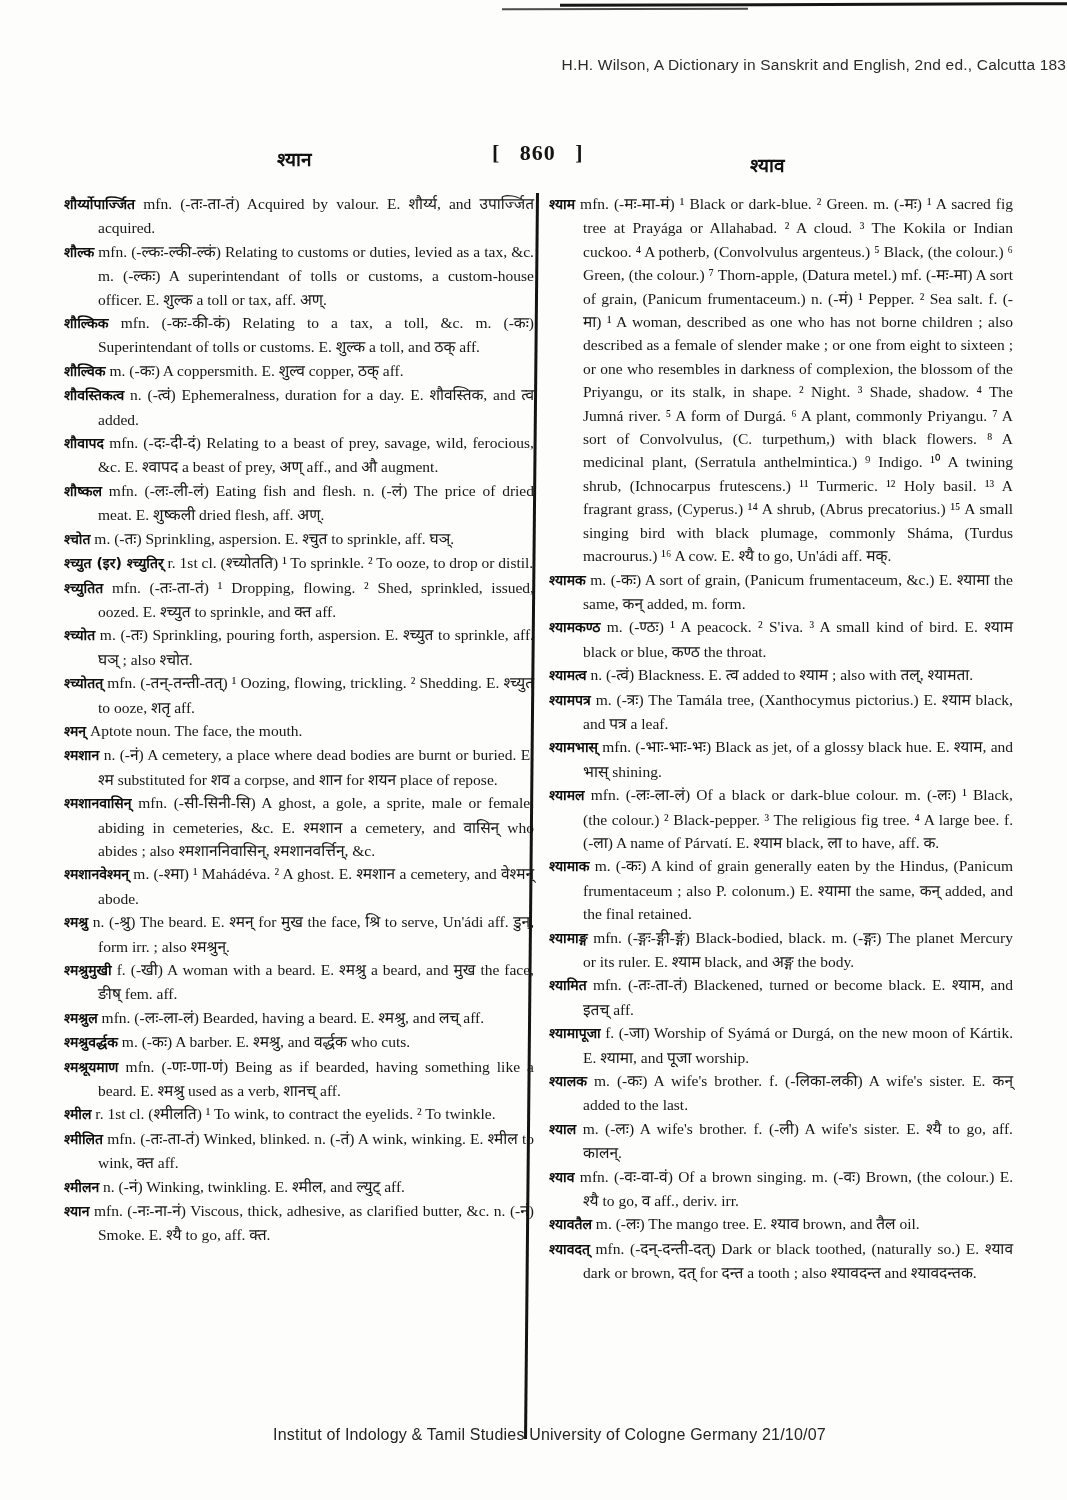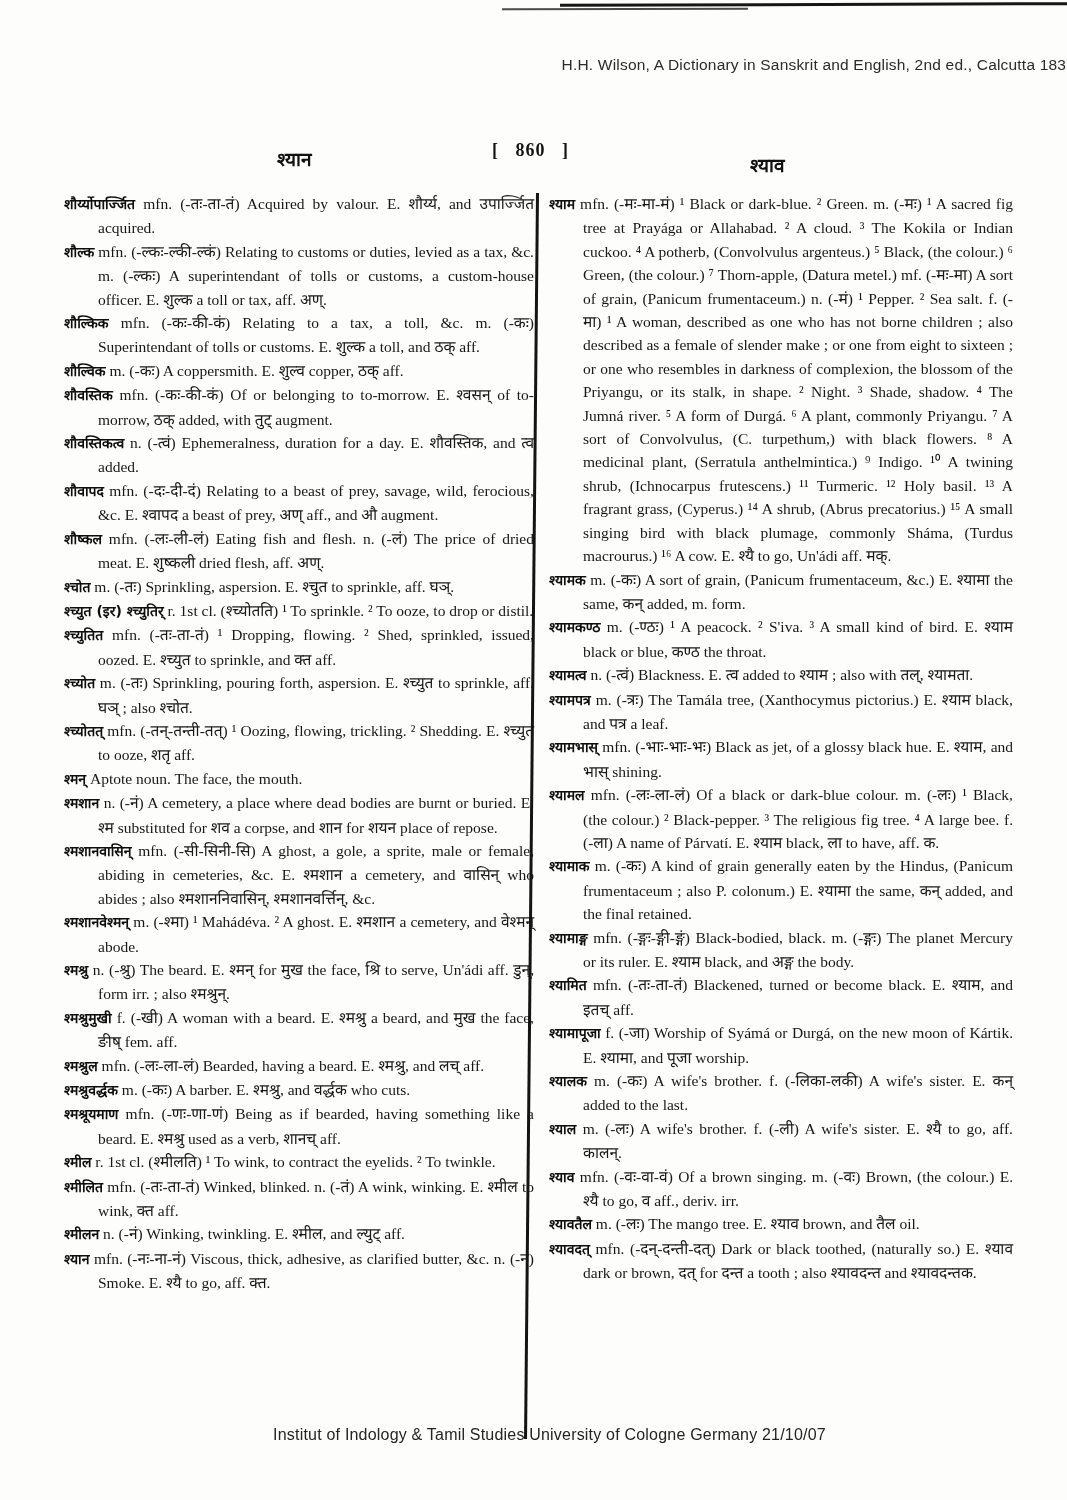--- a/index.html
+++ b/index.html
@@ -23,21 +23,21 @@
   }
   .running-head{position:absolute;top:0;left:0;width:100%;height:185px;}
   .rh-word{
     position:absolute;font-weight:bold;font-size:19px;color:#111;
     font-family:"DejaVu Sans", "Liberation Serif", serif;
   }
   .rh-left{left:277px;top:146px;}
   .rh-right{left:750px;top:152px;}
   .page-number{
     position:absolute;left:492px;top:140px;
-    font-size:18px;font-weight:bold;color:#141414;
+    font-size:22px;font-weight:bold;color:#141414;
     white-space:pre;letter-spacing:1px;
   }
   .col{
     position:absolute;top:192px;
     font-size:15.5px;line-height:23.4px;
     text-align:justify;
     color:#171717;
   }
   .col-left{left:64px;width:470px;}
   .col-right{left:549px;width:464px;}
@@ -73,21 +73,20 @@
     <span class="rh-word rh-left">श्यान</span>
     <span class="page-number">[   860   ]</span>
     <span class="rh-word rh-right">श्याव</span>
   </div>
 
   <div class="col col-left">
       <p class="entry"><span class="hw">शौर्य्योपार्ज्जित</span> <span class="bd">mfn. (-तः-ता-तं) Acquired by valour.  E. शौर्य्य, and उपार्ज्जित acquired.</span></p>
       <p class="entry"><span class="hw">शौल्क</span> <span class="bd">mfn. (-ल्कः-ल्की-ल्कं) Relating to customs or duties, levied as a tax, &amp;c. m. (-ल्कः) A superintendant of tolls or customs, a custom-house officer.  E. शुल्क a toll or tax, aff. अण्.</span></p>
       <p class="entry"><span class="hw">शौल्किक</span> <span class="bd">mfn. (-कः-की-कं) Relating to a tax, a toll, &amp;c.  m. (-कः) Superintendant of tolls or customs.  E. शुल्क a toll, and ठक् aff.</span></p>
       <p class="entry"><span class="hw">शौल्विक</span> <span class="bd">m. (-कः) A coppersmith.  E. शुल्व copper, ठक् aff.</span></p>
-      <p class="entry"><span class="hw">शौवस्तिक</span> <span class="bd">mfn. (-कः-की-कं) Of or belonging to to-morrow.  E. श्वसन् of to-morrow, ठक् added, with तुट् augment.</span></p>
       <p class="entry"><span class="hw">शौवस्तिकत्व</span> <span class="bd">n. (-त्वं) Ephemeralness, duration for a day.  E. शौवस्तिक, and त्व added.</span></p>
       <p class="entry"><span class="hw">शौवापद</span> <span class="bd">mfn. (-दः-दी-दं) Relating to a beast of prey, savage, wild, ferocious, &amp;c.  E. श्वापद a beast of prey, अण् aff., and औ augment.</span></p>
       <p class="entry"><span class="hw">शौष्कल</span> <span class="bd">mfn. (-लः-ली-लं) Eating fish and flesh. n. (-लं) The price of dried meat.  E. शुष्कली dried flesh, aff. अण्.</span></p>
       <p class="entry"><span class="hw">श्चोत</span> <span class="bd">m. (-तः) Sprinkling, aspersion.  E. श्चुत to sprinkle, aff. घञ्.</span></p>
       <p class="entry"><span class="hw">श्च्युत (इर) श्च्युतिर्</span> <span class="bd">r. 1st cl. (श्च्योतति) ¹ To sprinkle. ² To ooze, to drop or distil.</span></p>
       <p class="entry"><span class="hw">श्च्युतित</span> <span class="bd">mfn. (-तः-ता-तं) ¹ Dropping, flowing. ² Shed, sprinkled, issued, oozed.  E. श्च्युत to sprinkle, and क्त aff.</span></p>
       <p class="entry"><span class="hw">श्च्योत</span> <span class="bd">m. (-तः) Sprinkling, pouring forth, aspersion.  E. श्च्युत to sprinkle, aff. घञ् ;  also श्चोत.</span></p>
       <p class="entry"><span class="hw">श्च्योतत्</span> <span class="bd">mfn. (-तन्-तन्ती-तत्) ¹ Oozing, flowing, trickling. ² Shedding.  E. श्च्युत to ooze, शतृ aff.</span></p>
       <p class="entry"><span class="hw">श्मन्</span> <span class="bd">Aptote noun. The face, the mouth.</span></p>
       <p class="entry"><span class="hw">श्मशान</span> <span class="bd">n. (-नं) A cemetery, a place where dead bodies are burnt or buried.  E. श्म substituted for शव a corpse, and शान for शयन place of repose.</span></p>

